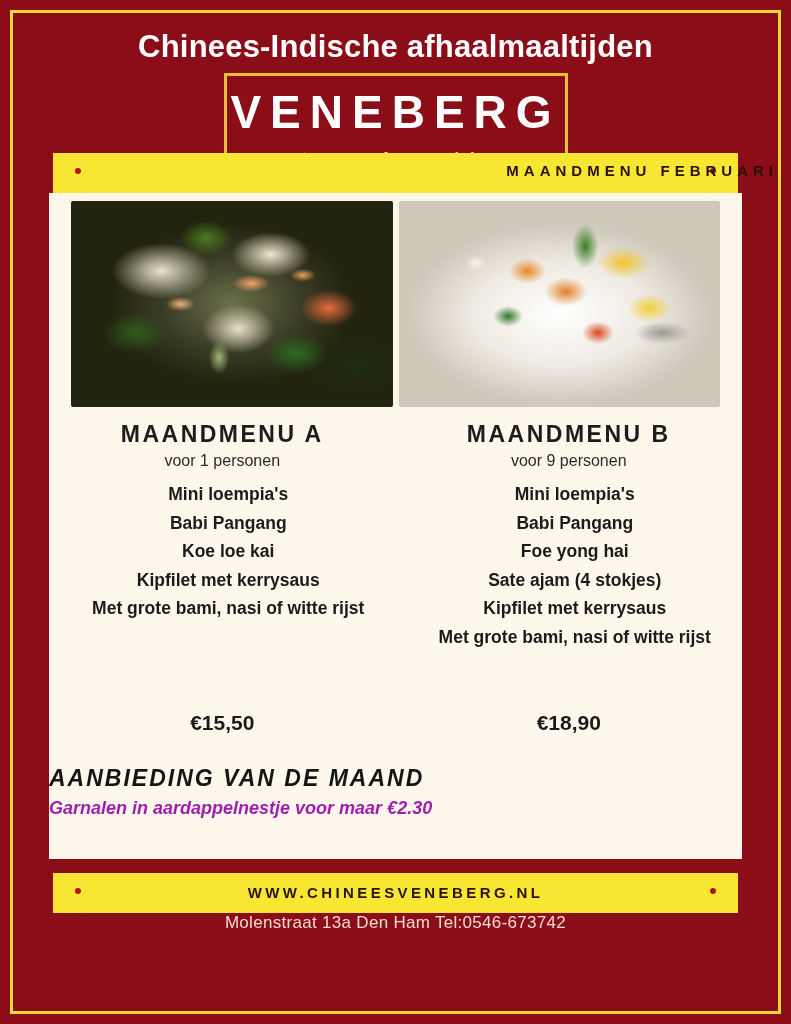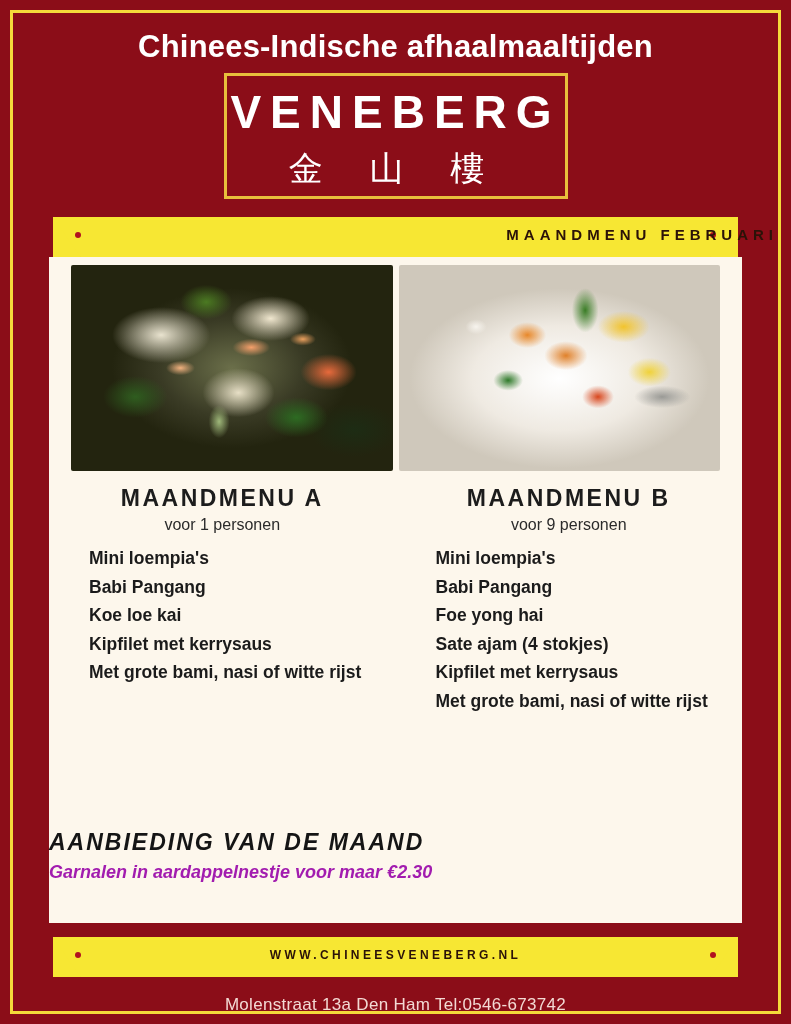--- a/index.html
+++ b/index.html
@@ -27,21 +27,21 @@
     height: 1004px;
     background: #8b0d18;
     border: 3px solid #f5d93a;
     box-sizing: border-box;
     overflow: hidden;
   }
 
   
   .header {
     position: relative;
-    height: 204px;
+    height: 140px;
     background: #8b0d18;
     text-align: center;
   }
   .header-title {
     margin: 0;
     padding-top: 16px;
     font-size: 31px;
     font-weight: bold;
     color: #ffffff;
     letter-spacing: 0.2px;
@@ -236,20 +236,21 @@
   .menu-sub {
     text-align: center;
     font-size: 16px;
     color: #2b2b2b;
     margin: 0 0 10px 0;
   }
   .menu-items {
     list-style: none;
     margin: 0;
     padding: 0 0 0 12px;
+    text-align: center;
   }
   .menu-items li {
     font-size: 17.5px;
     font-weight: bold;
     color: #1b1b1b;
     line-height: 1.63;
   }
   .price {
     text-align: center;
     font-size: 21px;
@@ -289,30 +290,29 @@
   .footer-ribbon {
     position: relative;
     height: 40px;
     margin-top: 14px;
   }
   .footer-text {
     position: absolute;
     left: 0; right: 0;
     top: 11px;
     text-align: center;
-    font-size: 12px;
+    font-size: 15px;
     font-weight: bold;
     letter-spacing: 3.4px;
     color: #2b1208;
   }
   .address {
     text-align: center;
     color: #f3d9d3;
     font-size: 17px;
-    padding-top: 18px;
     letter-spacing: 0.3px;
   }
 </style>
 </head>
 <body>
 
 <div class="poster">
   <div class="inner">
 
     <div class="header">
@@ -370,20 +370,28 @@
             <li>Babi Pangang</li>
             <li>Foe yong hai</li>
             <li>Sate ajam (4 stokjes)</li>
             <li>Kipfilet met kerrysaus</li>
             <li>Met grote bami, nasi of witte rijst</li>
           </ul>
         </div>
 
       </div>
 
+      <div class="price-row">
+        <div class="price-cell">
+          <div class="price">€15,50</div>
+        </div>
+        <div class="price-cell">
+          <div class="price">€18,90</div>
+        </div>
+      </div>
 
       <div class="offer">
         <div class="offer-title">AANBIEDING VAN DE MAAND</div>
         <div class="offer-sub">Garnalen in aardappelnestje voor maar  €2.30</div>
       </div>
 
     </div>
 
     <div class="ribbon footer-ribbon">
       <div class="ribbon-band"></div>

